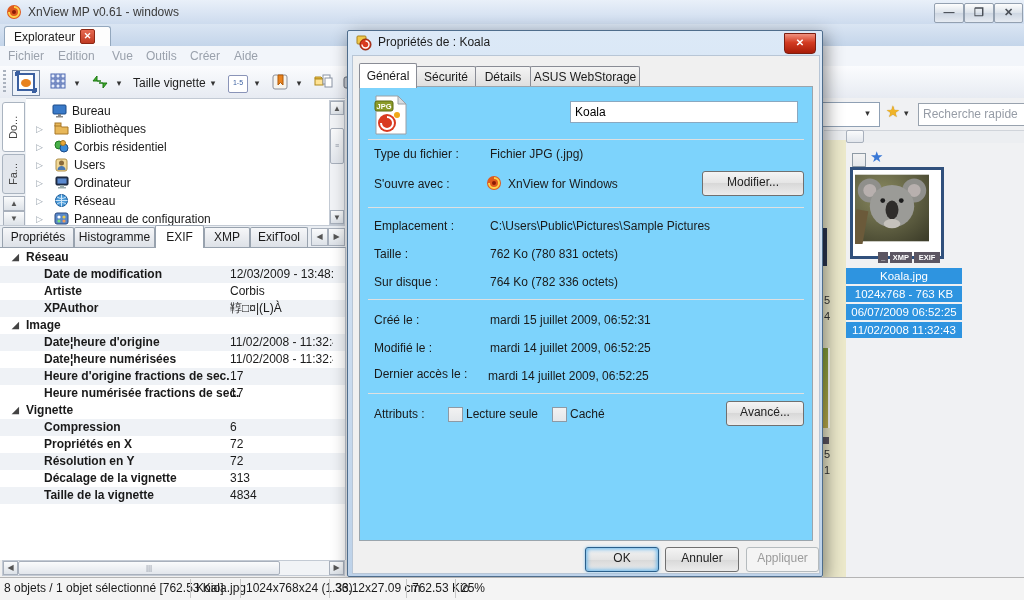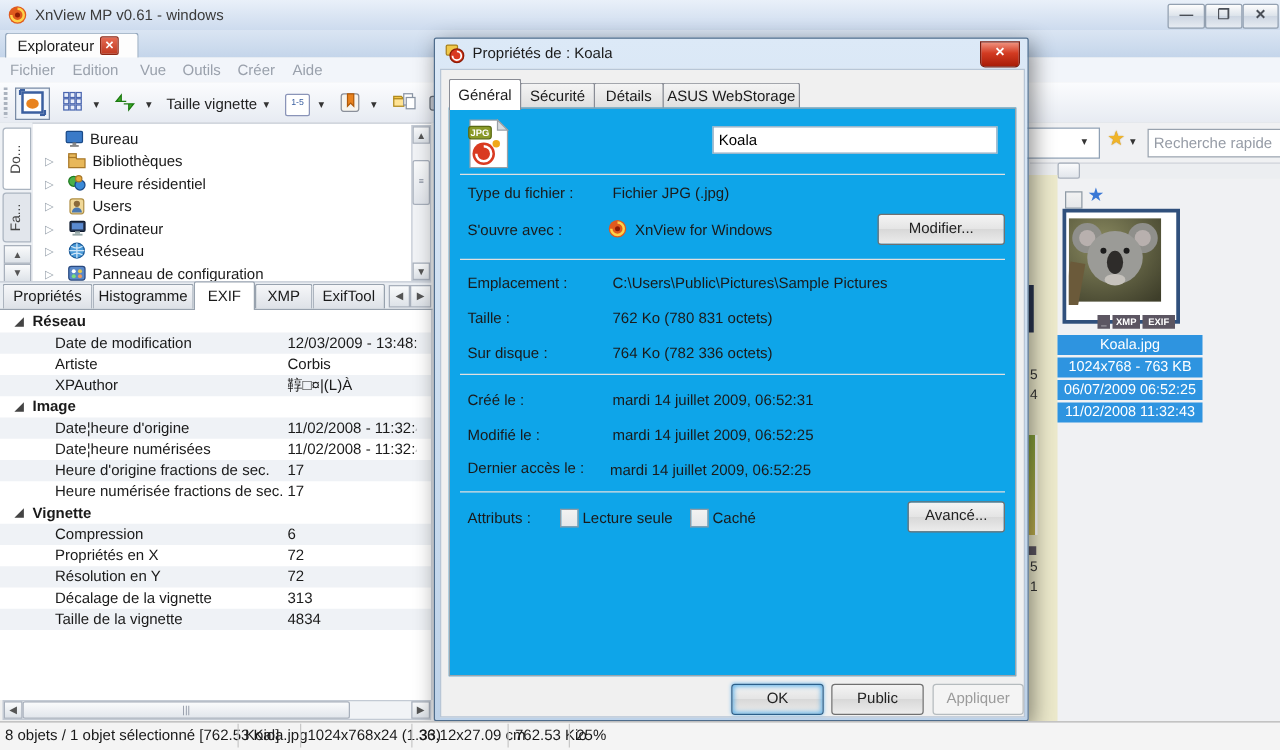--- a/index.html
+++ b/index.html
@@ -44,21 +44,21 @@
   
   .infotabs{left:0;top:225px;width:345px;height:22px;background:#e9edf2;border-top:1px solid #c3cad4;}
   .itab{top:227px;height:19px;line-height:19px;text-align:center;background:linear-gradient(#f6f7f9,#dde1e7);
     border:1px solid #98a2ae;border-bottom:none;border-radius:2px 2px 0 0;}
   .itab.active{top:225px;height:22px;line-height:22px;background:#fff;z-index:2;}
   .exif{left:0;top:247px;width:345px;height:312px;background:#fff;border-top:1px solid #98a2ae;
     border-right:1px solid #c3cad4;overflow:hidden;}
   .erow{left:0;width:345px;height:17px;line-height:17px;}
   .erow.alt{background:#eff2f6;}
   .ehdr{font-weight:bold;}
-  .elabel{position:absolute;left:44px;width:186px;white-space:nowrap;overflow:hidden;}
+  .elabel{position:absolute;left:44px;width:186px;white-space:nowrap;overflow:hidden;font-weight:bold;}
   .evalue{position:absolute;left:230px;width:103px;white-space:nowrap;overflow:hidden;}
   
   .pane{left:345px;top:98px;width:679px;height:479px;background:#f0f1f3;}
   .cream{left:823px;top:140px;width:23px;height:437px;background:#ece9cb;}
   .creamnum{left:824px;width:16px;font-size:11px;color:#333;}
   .searchbox{left:918px;top:103px;width:102px;height:21px;background:#fff;border:1px solid #98a2ae;
     color:#969ca6;line-height:21px;padding-left:4px;font-size:12px;}
   .bluebar{left:846px;width:116px;height:16px;background:#2e94e0;color:#fff;text-align:center;
     line-height:16px;font-size:11.5px;white-space:nowrap;overflow:hidden;}
   .badge{height:11px;background:#5c5662;color:#fff;font-size:7.5px;font-weight:bold;
@@ -68,21 +68,21 @@
     background:linear-gradient(#dcE9f7,#bdd2e9);border:1px solid #4f6d8c;border-radius:2px;
     box-shadow:3px 5px 18px rgba(0,0,0,.45);}
   .dtitle{left:30px;top:4px;font-size:12px;color:#1c1c1c;}
   .dclose{right:6px;top:2px;width:30px;height:19px;background:linear-gradient(#f0927f,#d33b22 45%,#a81c08);
     border:1px solid #7c1f12;border-radius:0 0 4px 4px;color:#fff;font-size:10px;font-weight:bold;
     text-align:center;line-height:18px;}
   .dclient{left:4px;top:24px;width:466px;height:517px;background:#f0f0f0;border:1px solid #b8c6d6;}
   .dtab{top:10px;height:20px;line-height:20px;text-align:center;background:linear-gradient(#f4f4f4,#dedede);
     border:1px solid #898c95;border-bottom:none;border-radius:2px 2px 0 0;}
   .dtab.active{top:7px;height:24px;line-height:24px;background:#fff;z-index:2;}
-  .dpage{left:6px;top:30px;width:452px;height:453px;background:#0ea5e9;border:1px solid #9aa5ad;}
+  .dpage{left:6px;top:30px;width:452px;height:453px;background:#7dd3fc;border:1px solid #9aa5ad;}
   .sep{left:8px;width:436px;height:1px;background:#e0e0e0;}
   .flabel{left:14px;white-space:nowrap;}
   .fvalue{left:130px;white-space:nowrap;}
   .pbtn{height:23px;background:linear-gradient(#f4f4f4,#e4e4e4 50%,#d8d8d8 50%,#ececec);
     border:1px solid #707070;border-radius:3px;text-align:center;line-height:21px;font-size:12px;color:#222;}
   .pbtn.default{border:1px solid #2b5f8a;box-shadow:0 0 4px 1px #59b0ea inset, 0 0 3px #7fc2f0;}
   .pbtn.disabled{color:#9b9b9b;background:#f4f4f4;border-color:#b5bbbe;}
   .cb{width:13px;height:13px;background:linear-gradient(#f2f2f2,#e4e7ea);border:1px solid #8e9aa5;}
   
   .statusbar{left:0;top:577px;width:1024px;height:23px;background:#f4f4f4;border-top:1px solid #b4b4b4;
@@ -254,21 +254,21 @@
       </svg>
     <span class="a" style="left:48px">Bibliothèques</span>
   </div>
   <div class="a trow" style="top:39px">
     <span class="a texp" style="left:10px">▷</span>
     <svg class="a" style="left:28px;top:1px" width="15" height="15" viewBox="0 0 15 15">
         <circle cx="5" cy="6" r="4" fill="#4ab04a" stroke="#1e7a1e"></circle>
         <circle cx="10" cy="9" r="4" fill="#3a8ad8" stroke="#1a4a88"></circle>
         <circle cx="9" cy="4" r="2.5" fill="#e8a83a" stroke="#a87828"></circle>
       </svg>
-    <span class="a" style="left:48px">Heure résidentiel</span>
+    <span class="a" style="left:48px">Corbis résidentiel</span>
   </div>
   <div class="a trow" style="top:57px">
     <span class="a texp" style="left:10px">▷</span>
     <svg class="a" style="left:28px;top:1px" width="15" height="15" viewBox="0 0 15 15">
         <rect x="2" y="2" width="11" height="12" rx="2" fill="#f0d898" stroke="#b09048"></rect>
         <circle cx="7.5" cy="6" r="2.5" fill="#8a6a3a"></circle>
         <path d="M3.5 13c0-2.5 2-4 4-4s4 1.5 4 4" fill="#4a78b0"></path>
       </svg>
     <span class="a" style="left:48px">Users</span>
   </div>
@@ -431,38 +431,38 @@
       <span class="a flabel" style="top:132px">Emplacement :</span>
       <span class="a fvalue" style="top:132px">C:\Users\Public\Pictures\Sample Pictures</span>
       <span class="a flabel" style="top:160px">Taille :</span>
       <span class="a fvalue" style="top:160px">762 Ko (780 831 octets)</span>
       <span class="a flabel" style="top:188px">Sur disque :</span>
       <span class="a fvalue" style="top:188px">764 Ko (782 336 octets)</span>
 
       <div class="a sep" style="top:212px"></div>
 
       <span class="a flabel" style="top:226px">Créé le :</span>
-      <span class="a fvalue" style="top:226px">mardi 14 juillet 2009, 06:52:31</span>
+      <span class="a fvalue" style="top:226px">mardi 15 juillet 2009, 06:52:31</span>
       <span class="a flabel" style="top:254px">Modifié le :</span>
       <span class="a fvalue" style="top:254px">mardi 14 juillet 2009, 06:52:25</span>
       <span class="a flabel" style="top:280px">Dernier accès le :</span>
       <span class="a fvalue" style="left:128px;top:282px">mardi 14 juillet 2009, 06:52:25</span>
 
       <div class="a sep" style="top:306px"></div>
 
       <span class="a flabel" style="top:320px">Attributs :</span>
       <div class="a cb" style="left:88px;top:320px"></div>
       <span class="a" style="left:106px;top:320px">Lecture seule</span>
       <div class="a cb" style="left:192px;top:320px"></div>
       <span class="a" style="left:210px;top:320px">Caché</span>
       <div class="a pbtn" style="left:366px;top:314px;width:76px">Avancé...</div>
     </div>
 
     <div class="a pbtn default" style="left:232px;top:491px;width:72px">OK</div>
-    <div class="a pbtn" style="left:312px;top:491px;width:72px">Public</div>
+    <div class="a pbtn" style="left:312px;top:491px;width:72px">Annuler</div>
     <div class="a pbtn disabled" style="left:393px;top:491px;width:71px">Appliquer</div>
   </div>
 </div>
 
 <div class="a statusbar"></div>
 <span class="a seg" style="left:4px">8 objets / 1 objet sélectionné [762.53 Kio]</span>
 <div class="a vsep" style="left:190px"></div>
 <span class="a seg" style="left:196px">Koala.jpg</span>
 <div class="a vsep" style="left:240px"></div>
 <span class="a seg" style="left:246px">1024x768x24 (1.33)</span>

